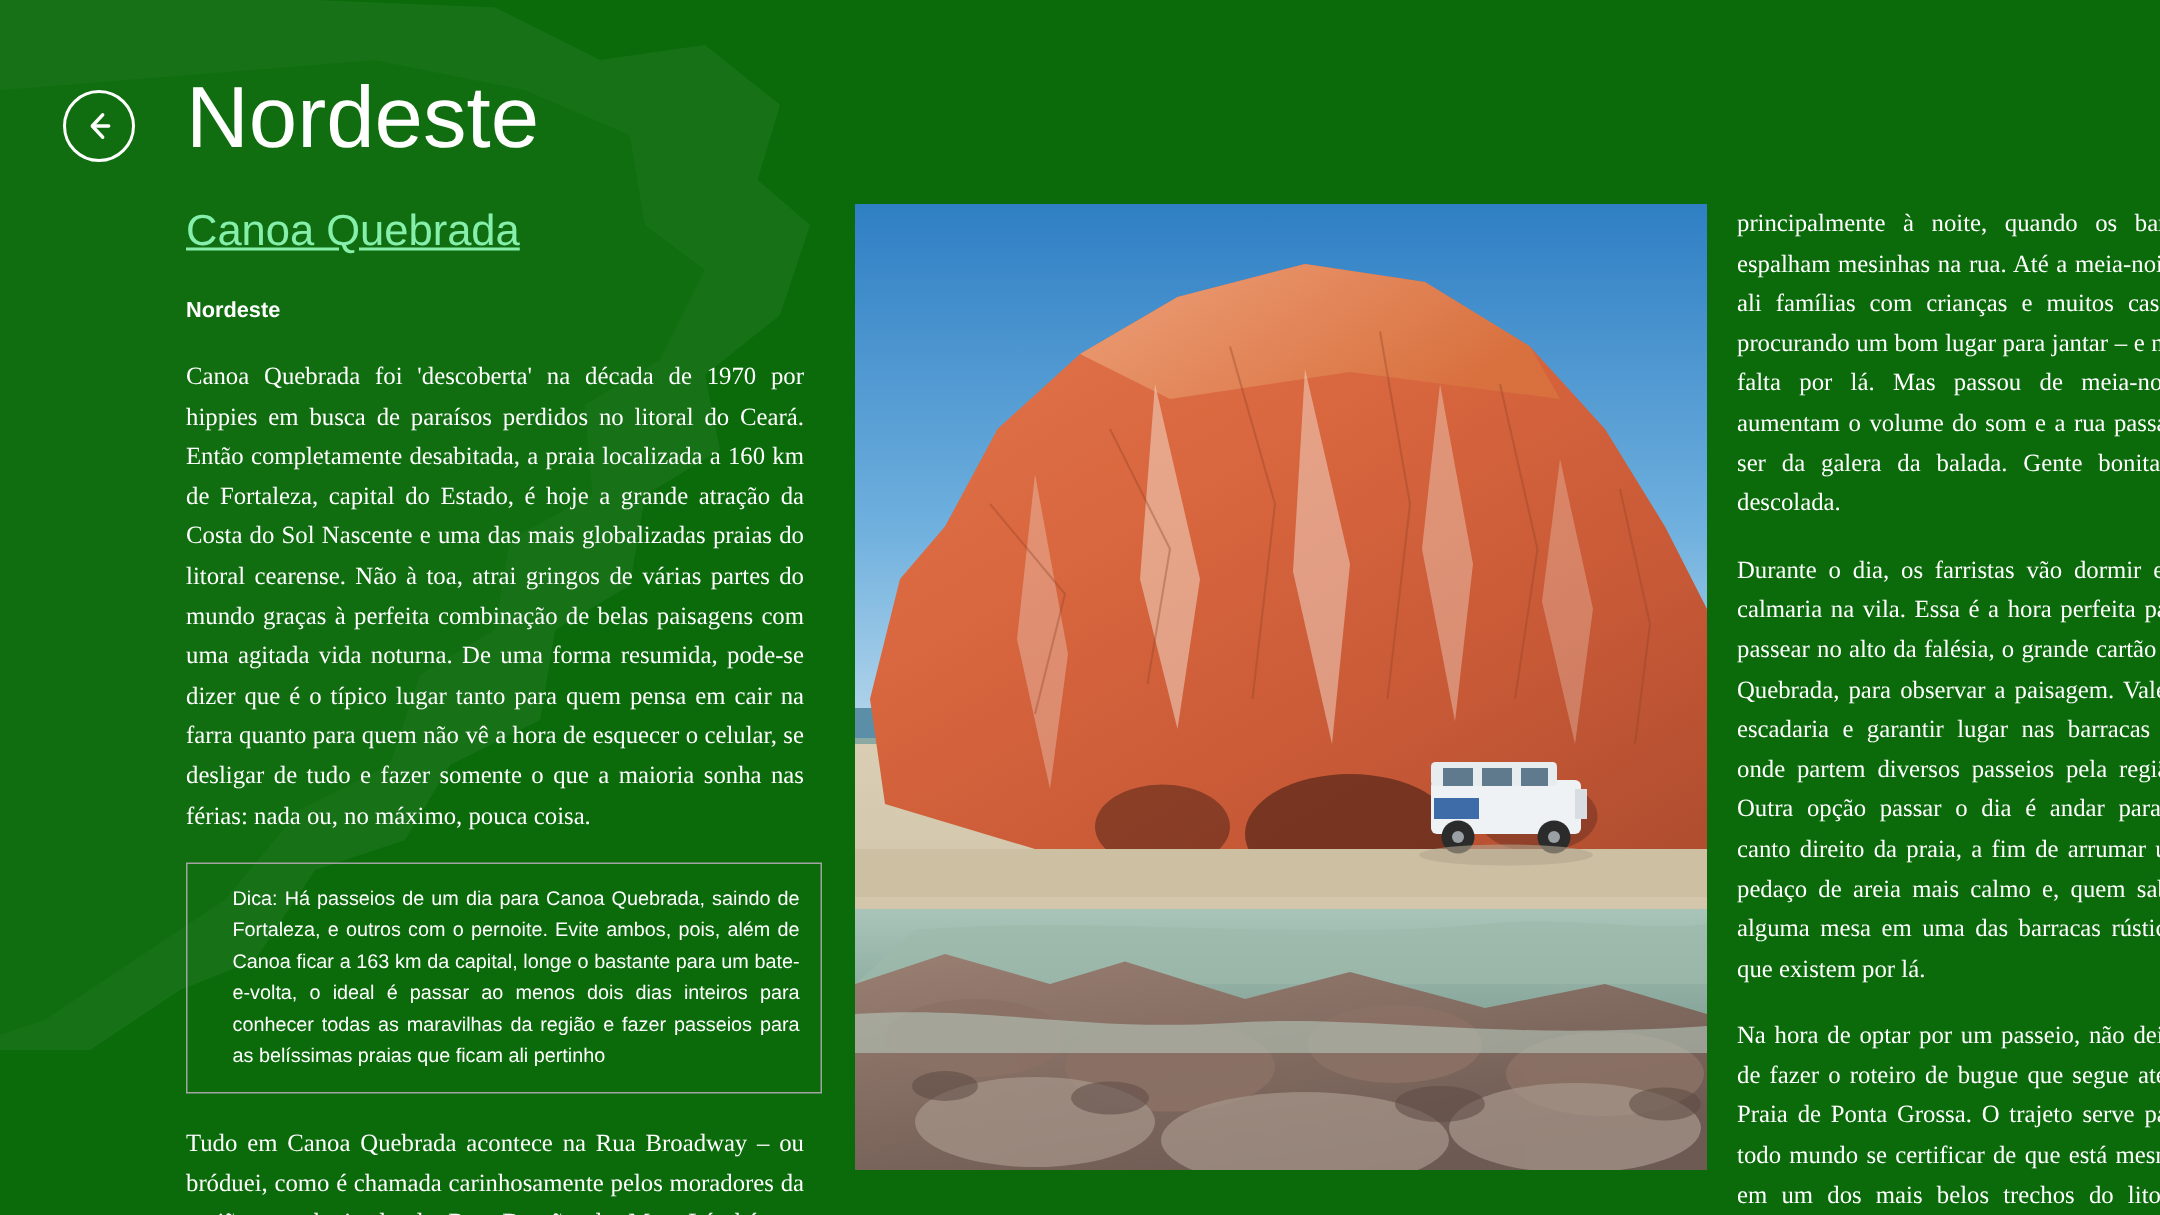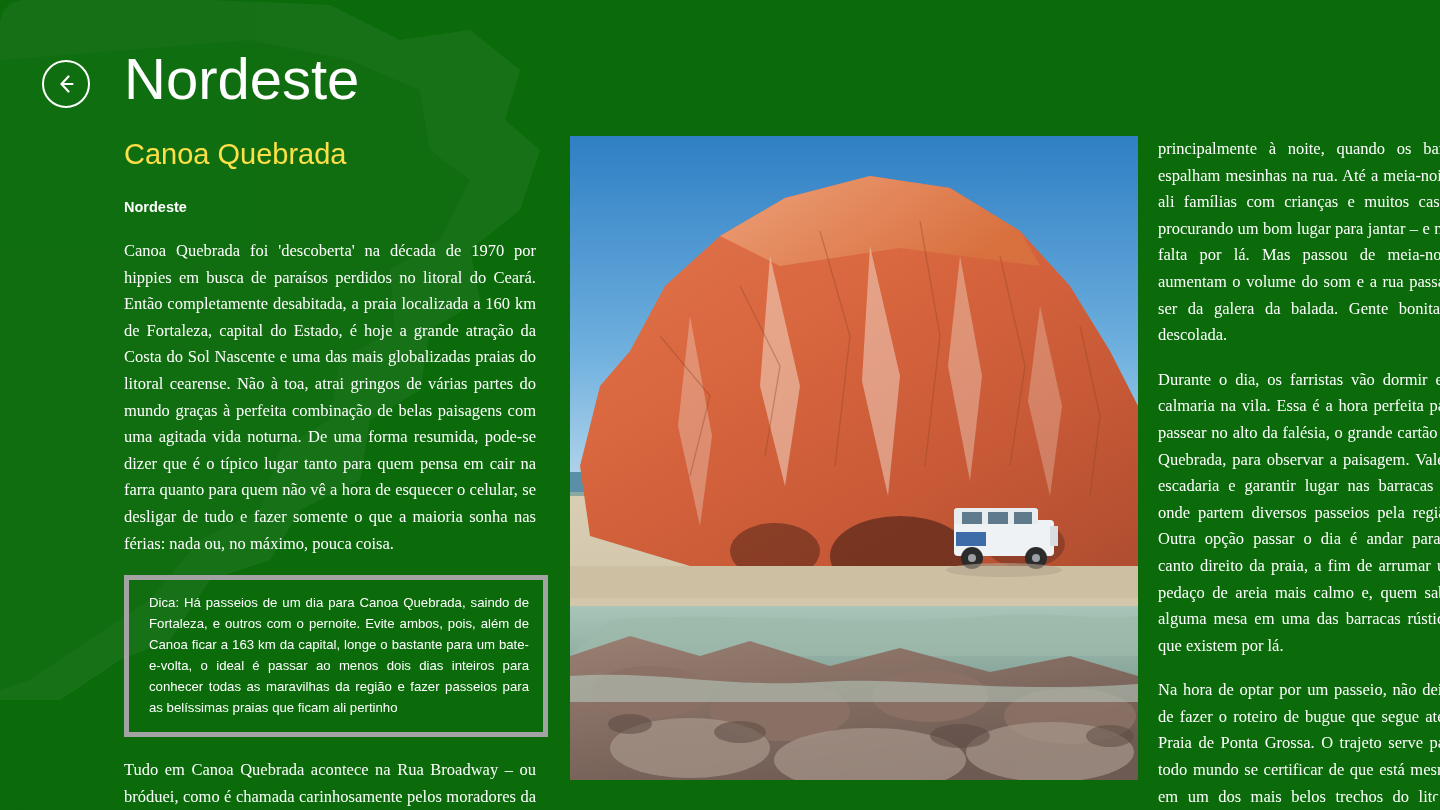--- a/index.html
+++ b/index.html
@@ -8,21 +8,20 @@
     background: #0b6b0b;
   }
   #app {
     position: relative;
     width: 1440px;
     height: 810px;
     overflow: hidden;
     background: #0b6b0b;
     font-family: "Liberation Sans", sans-serif;
     color: #ffffff;
-    border-radius: 24px;
   }
   
   .watermark {
     position: absolute;
     left: 0;
     top: 0;
     width: 620px;
     height: 700px;
     opacity: 0.14;
     pointer-events: none;
@@ -71,43 +70,44 @@
   .col-left {
     position: absolute;
     left: 124px;
     top: 8px;
     width: 424px;
   }
   .article-title {
     font-size: 29px;
     font-weight: 300;
     line-height: 36px;
-    color: #fde047;
+    color: #86efac;
     margin: 0 0 26px 0;
     font-family: "Liberation Sans", sans-serif;
+    text-decoration: underline;
   }
   .article-kicker {
     font-size: 14.5px;
     font-weight: 700;
     line-height: 18px;
     margin: 0 0 22px 0;
     color: #ffffff;
     font-family: "Liberation Sans", sans-serif;
   }
   .body-text {
     font-family: "Liberation Serif", serif;
     font-size: 16.5px;
     line-height: 26.6px;
     text-align: justify;
     color: #ffffff;
     margin: 0 12px 18px 0;
   }
   .tip-box {
-    border: 5px solid #a3a3a3;
-    padding: 12px 14px 14px 20px;
+    border: 1px solid #a3a3a3;
+    padding: 12px 14px 14px 30px;
     margin: 4px 0 20px 0;
     box-sizing: border-box;
   }
   .tip-box p {
     margin: 0;
     font-family: "Liberation Sans", sans-serif;
     font-size: 13.2px;
     line-height: 21px;
     text-align: justify;
     color: #ffffff;

